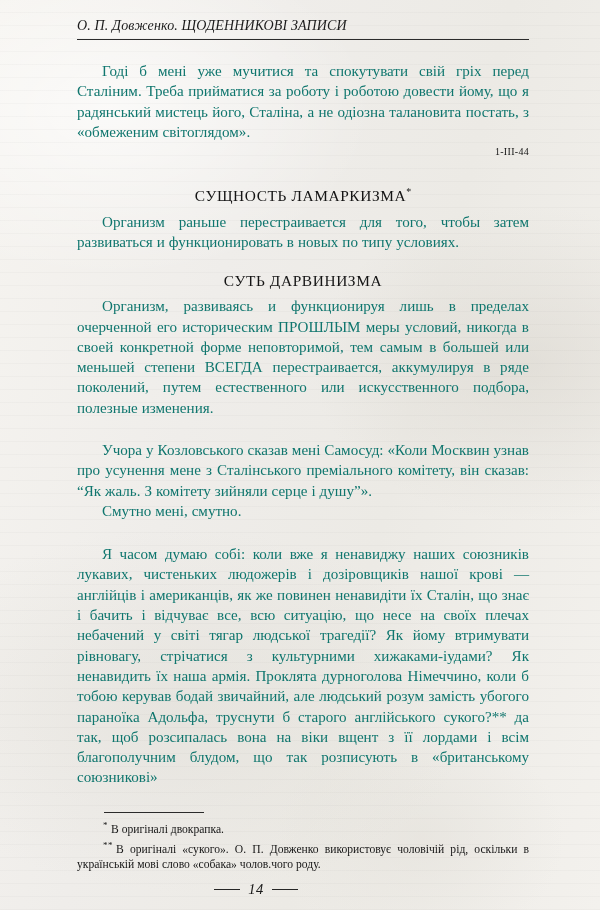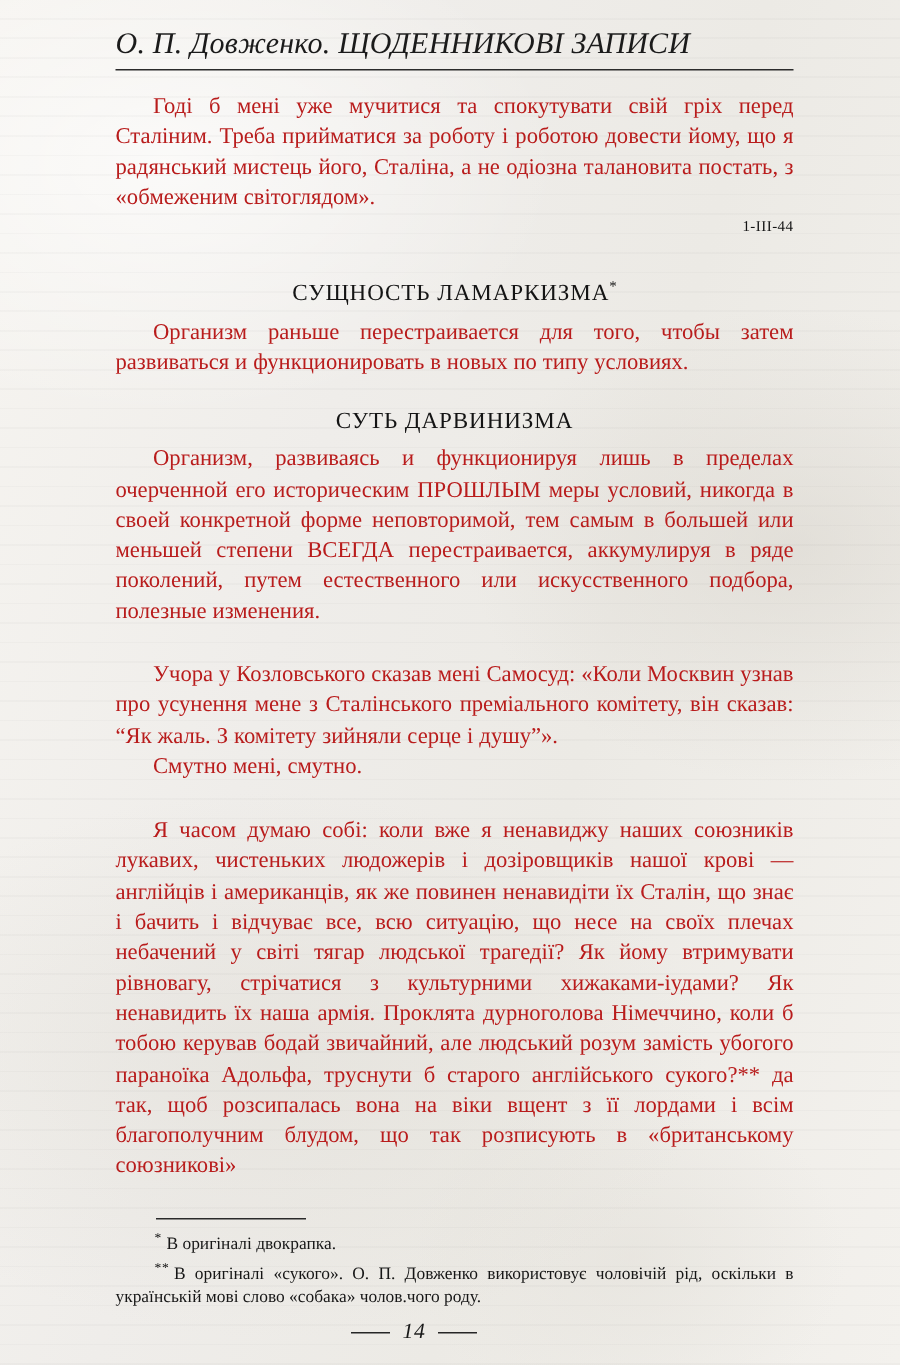--- a/index.html
+++ b/index.html
@@ -45,21 +45,21 @@
 
   
   .runhead {
     position: absolute;
     left: 77px;
     top: 18px;
     width: 452px;
   }
   .runhead-text {
     font-style: italic;
-    font-size: 20px;
+    font-size: 14px;
     letter-spacing: 0.15px;
     color: #1b1b1b;
     white-space: nowrap;
   }
   .runhead-rule {
     margin-top: 5px;
     height: 1.4px;
     background: #2b2b2b;
     width: 452px;
   }
@@ -70,21 +70,21 @@
     left: 77px;
     width: 452px;
   }
   p.para {
     margin: 0;
     font-size: 15.1px;
     line-height: 20.3px;
     text-align: justify;
     text-indent: 25px;
     text-justify: inter-word;
-    color: #b91c1c;
+    color: #0f766e;
     word-spacing: 0.2px;
     hyphens: manual;
   }
 
   .dateline {
     font-size: 10px;
     line-height: 20.3px;
     text-align: right;
     color: #141414;
     letter-spacing: 0.3px;
@@ -136,21 +136,20 @@
   
   .folio {
     position: absolute;
     left: 0;
     width: 512px;
     top: 880px;
     text-align: center;
     font-size: 14.5px;
     font-style: italic;
     color: #1a1a1a;
-    padding-left: 20px;
   }
   .folio .dash {
     display: inline-block;
     width: 26px;
     height: 1.2px;
     background: #262626;
     vertical-align: middle;
     margin: 0 8px;
   }
   .folio .num { vertical-align: middle; letter-spacing: 0.5px; }

